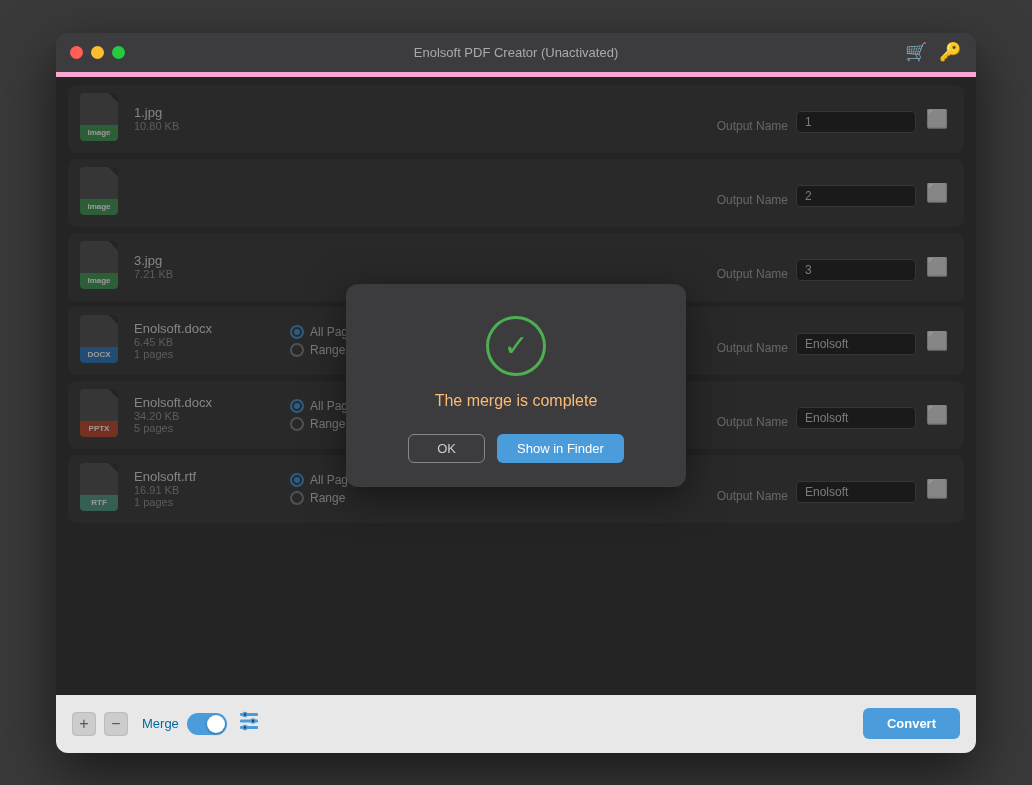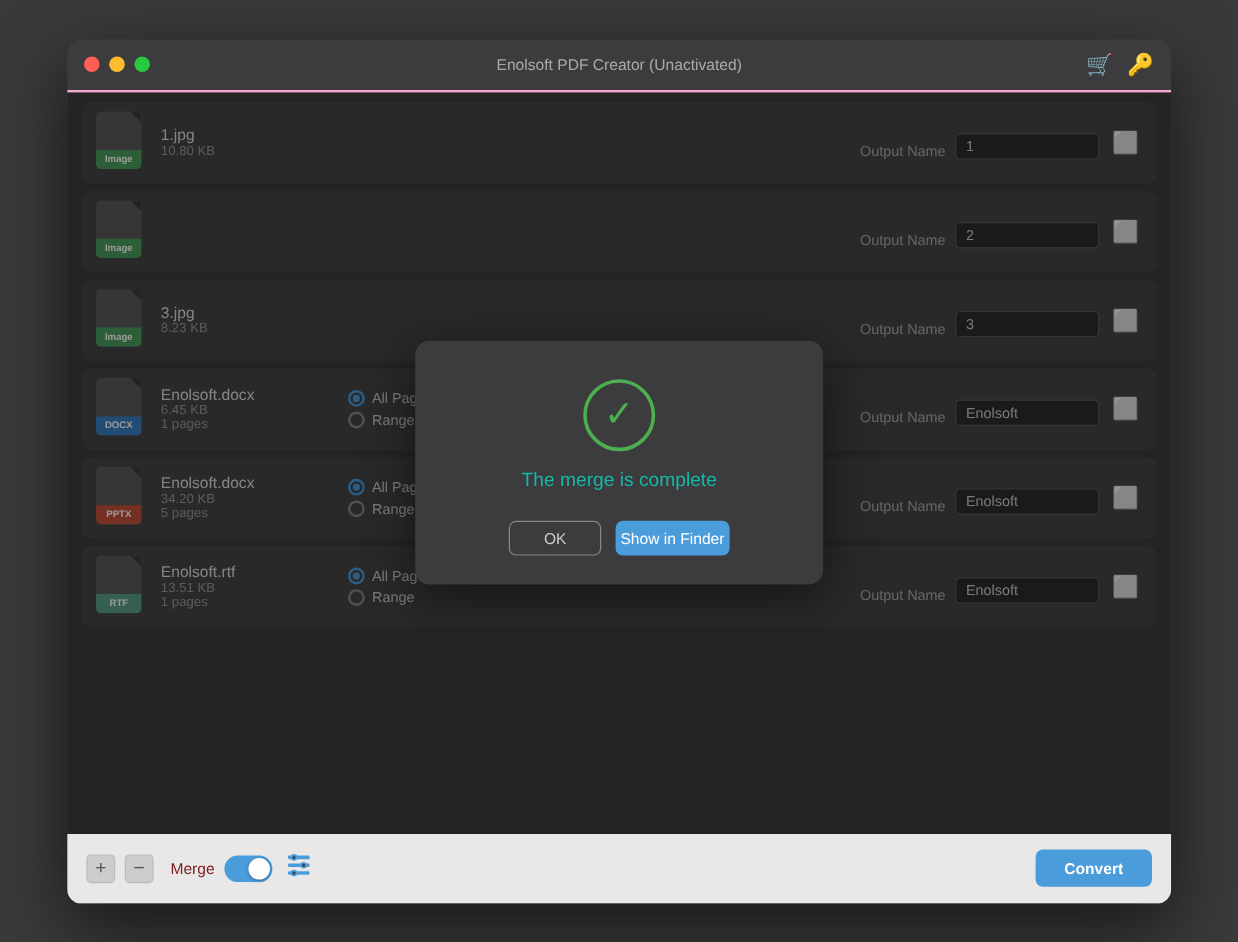--- a/index.html
+++ b/index.html
@@ -23,21 +23,21 @@
       box-shadow: 0 20px 60px rgba(0,0,0,0.6);
     }
     .titlebar {
       background: #3c3c3e;
       height: 44px;
       display: flex;
       align-items: center;
       justify-content: center;
       position: relative;
       flex-shrink: 0;
-      border-bottom: 2px solid #f9a8d4;
+      border-bottom: 5px solid #f9a8d4;
     }
     .titlebar-buttons {
       position: absolute;
       left: 14px;
       display: flex;
       gap: 8px;
       align-items: center;
     }
     .tb-btn {
       width: 13px;
@@ -223,21 +223,21 @@
       border: 1px solid #bbb;
       border-radius: 4px;
       display: flex;
       align-items: center;
       justify-content: center;
       cursor: pointer;
       font-size: 16px;
       color: #555;
     }
     .merge-label {
-      color: #7f1d1d;
+      color: #0369a1;
       font-size: 13px;
       margin-left: 6px;
     }
     .toggle-wrap {
       width: 40px;
       height: 22px;
       background: #4a9cdb;
       border-radius: 11px;
       position: relative;
       cursor: pointer;
@@ -302,21 +302,21 @@
       align-items: center;
       justify-content: center;
       margin-bottom: 16px;
     }
     .modal-check-icon {
       color: #4caf50;
       font-size: 30px;
       line-height: 1;
     }
     .modal-title {
-      color: #14b8a6;
+      color: #fdba74;
       font-size: 16px;
       font-weight: 400;
       margin-bottom: 24px;
       text-align: center;
     }
     .modal-buttons {
       display: flex;
       gap: 12px;
       width: 100%;
       justify-content: center;
@@ -328,21 +328,21 @@
       border-radius: 6px;
       padding: 5px 28px;
       font-size: 13px;
       cursor: pointer;
     }
     .modal-finder-btn {
       background: #4a9cdb;
       border: none;
       color: #fff;
       border-radius: 6px;
-      padding: 7px 4px;
+      padding: 7px 20px;
       font-size: 13px;
       cursor: pointer;
     }
   </style>
 </head>
 <body>
 
 <div class="window">
 
   <div class="titlebar">
@@ -392,21 +392,21 @@
       </div>
 
       <div class="file-row">
         <div class="file-icon-wrap">
           <div class="file-icon-bg">
             <div class="file-type-badge badge-image">Image</div>
           </div>
         </div>
         <div class="file-info">
           <div class="file-name">3.jpg</div>
-          <div class="file-size">8.23 KB</div>
+          <div class="file-size">7.21 KB</div>
         </div>
         <div class="output-section">
           <span class="output-label">Output Name</span>
           <input class="output-input" value="3" style="">
           <button class="output-btn">⬜</button>
         </div>
       </div>
 
       <div class="file-row">
         <div class="file-icon-wrap">
@@ -465,21 +465,21 @@
       </div>
 
       <div class="file-row">
         <div class="file-icon-wrap">
           <div class="file-icon-bg">
             <div class="file-type-badge badge-rtf">RTF</div>
           </div>
         </div>
         <div class="file-info">
           <div class="file-name">Enolsoft.rtf</div>
-          <div class="file-size">13.51 KB</div>
+          <div class="file-size">16.91 KB</div>
           <div class="file-pages">1 pages</div>
         </div>
         <div class="file-options">
           <label class="radio-option">
             <div class="radio-circle checked"></div>
             <span>All Pages</span>
           </label>
           <label class="radio-option">
             <div class="radio-circle"></div>
             <span>Range</span>

